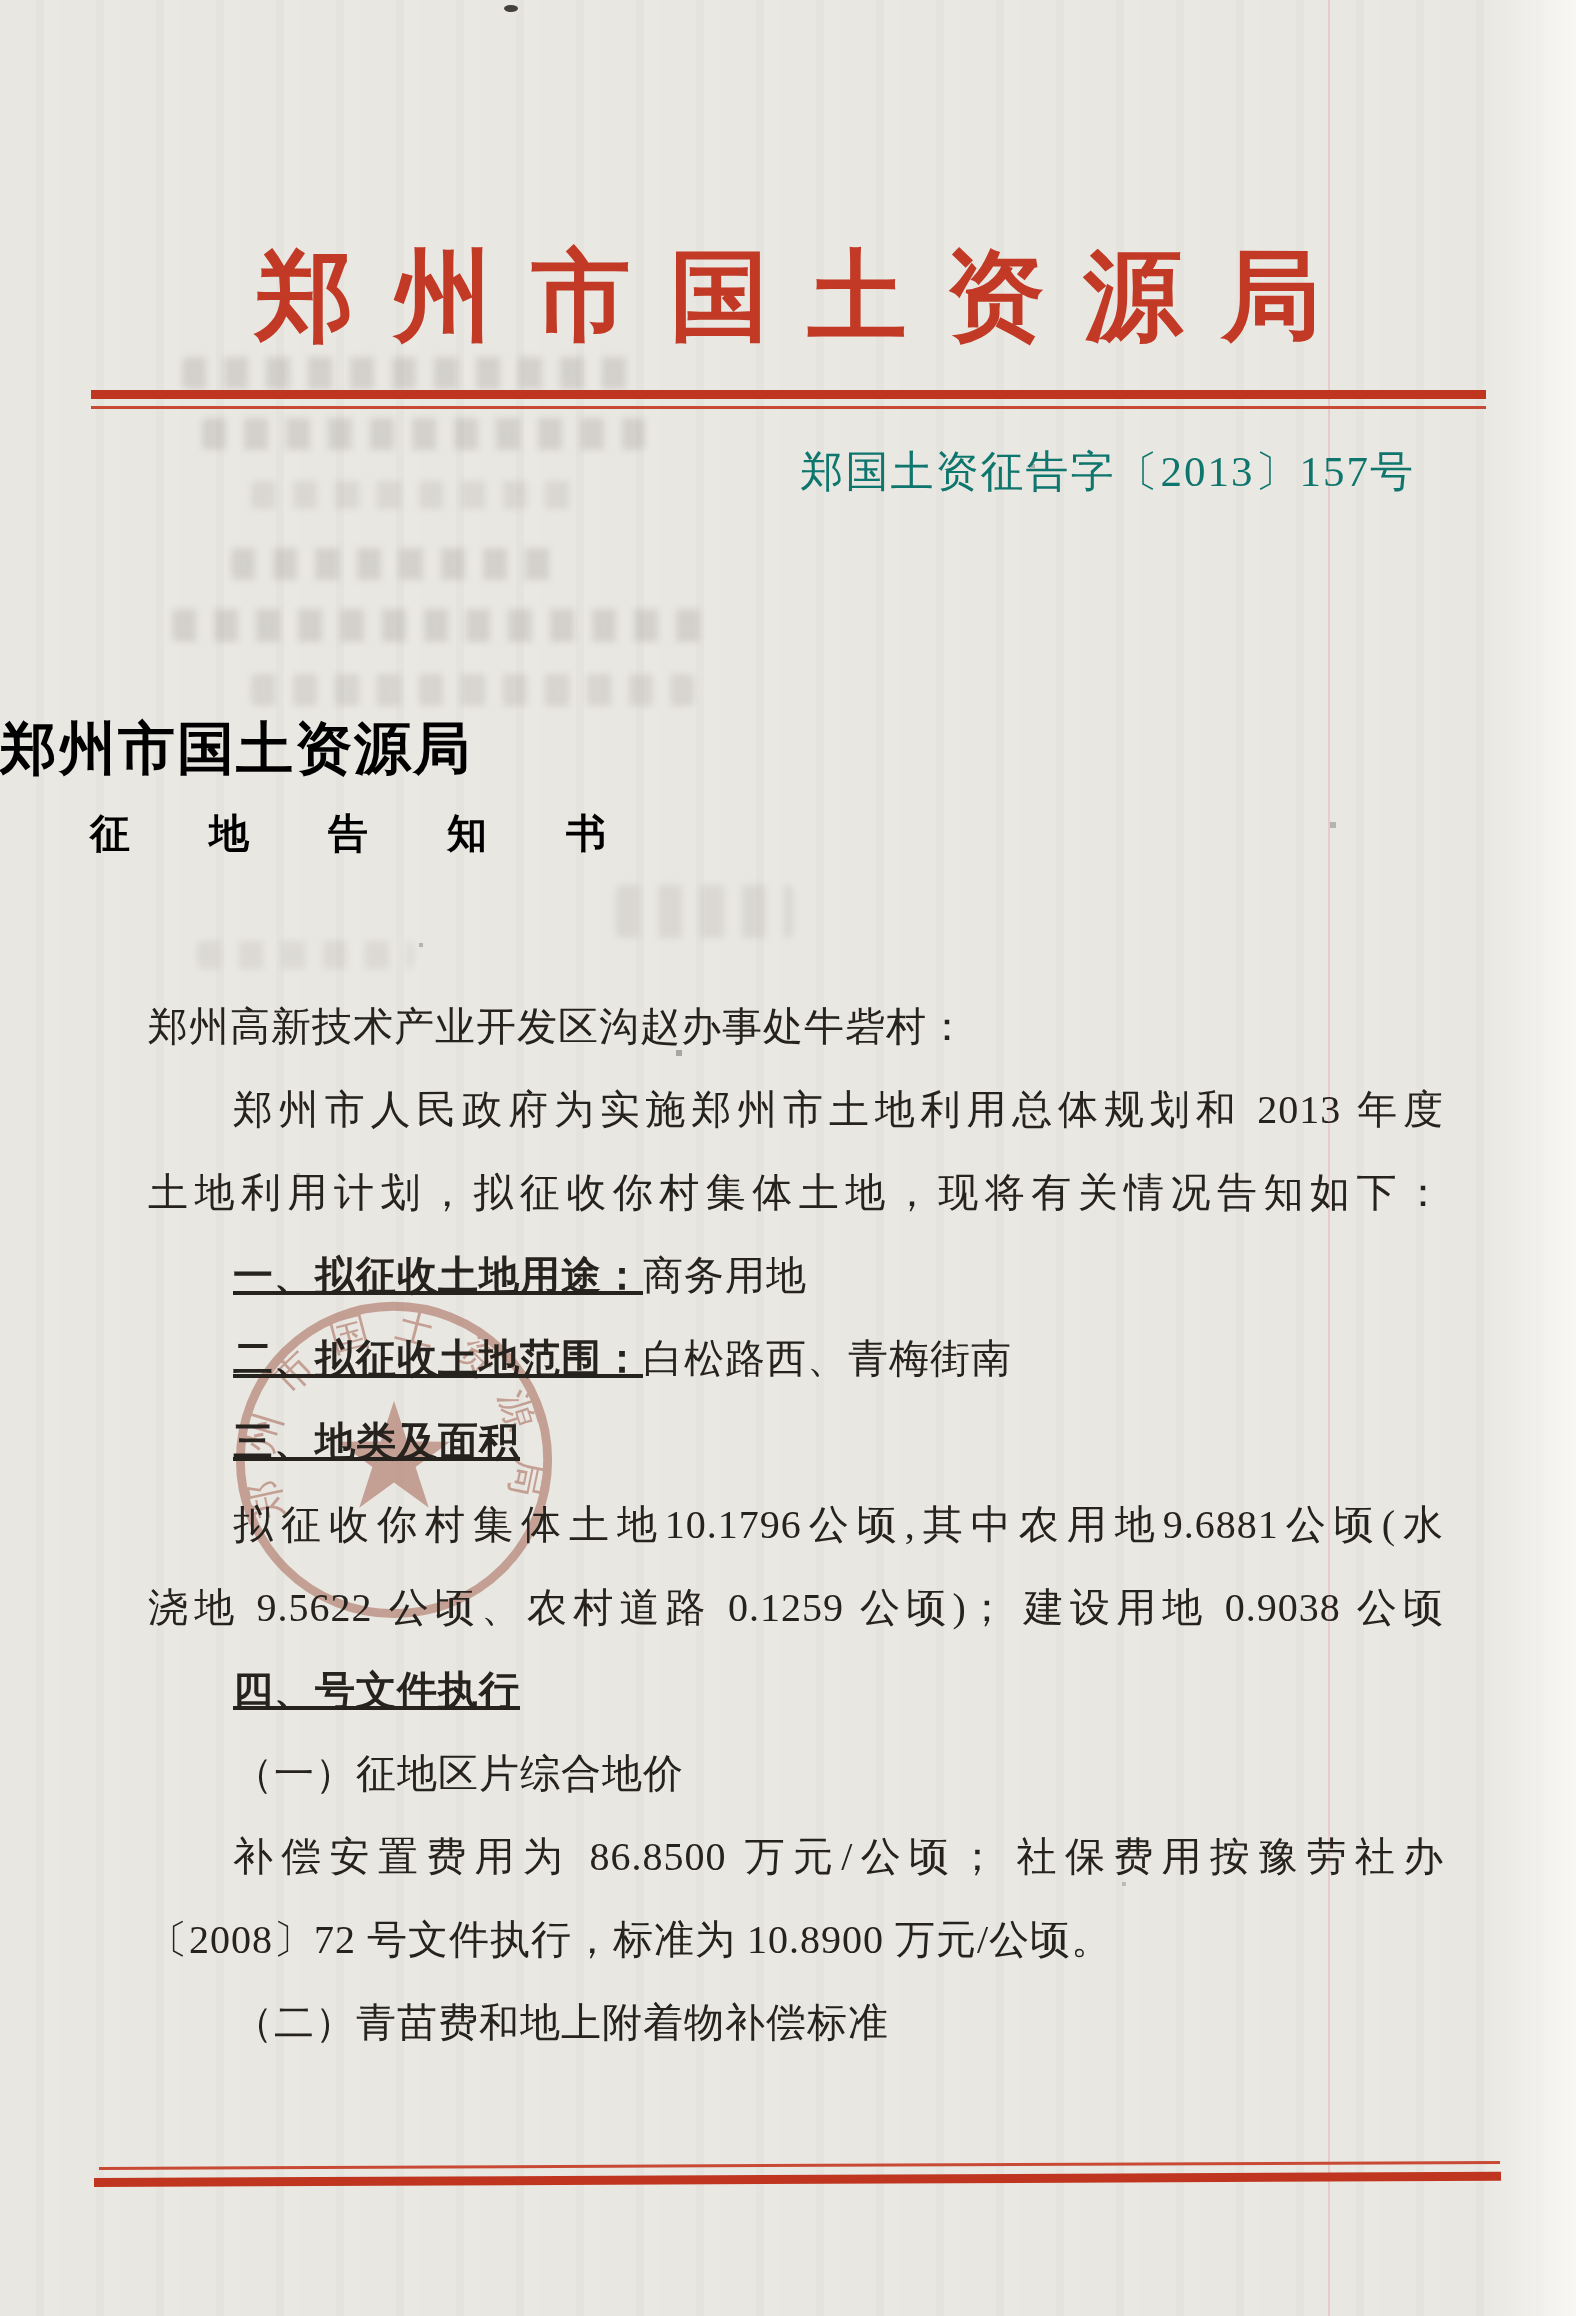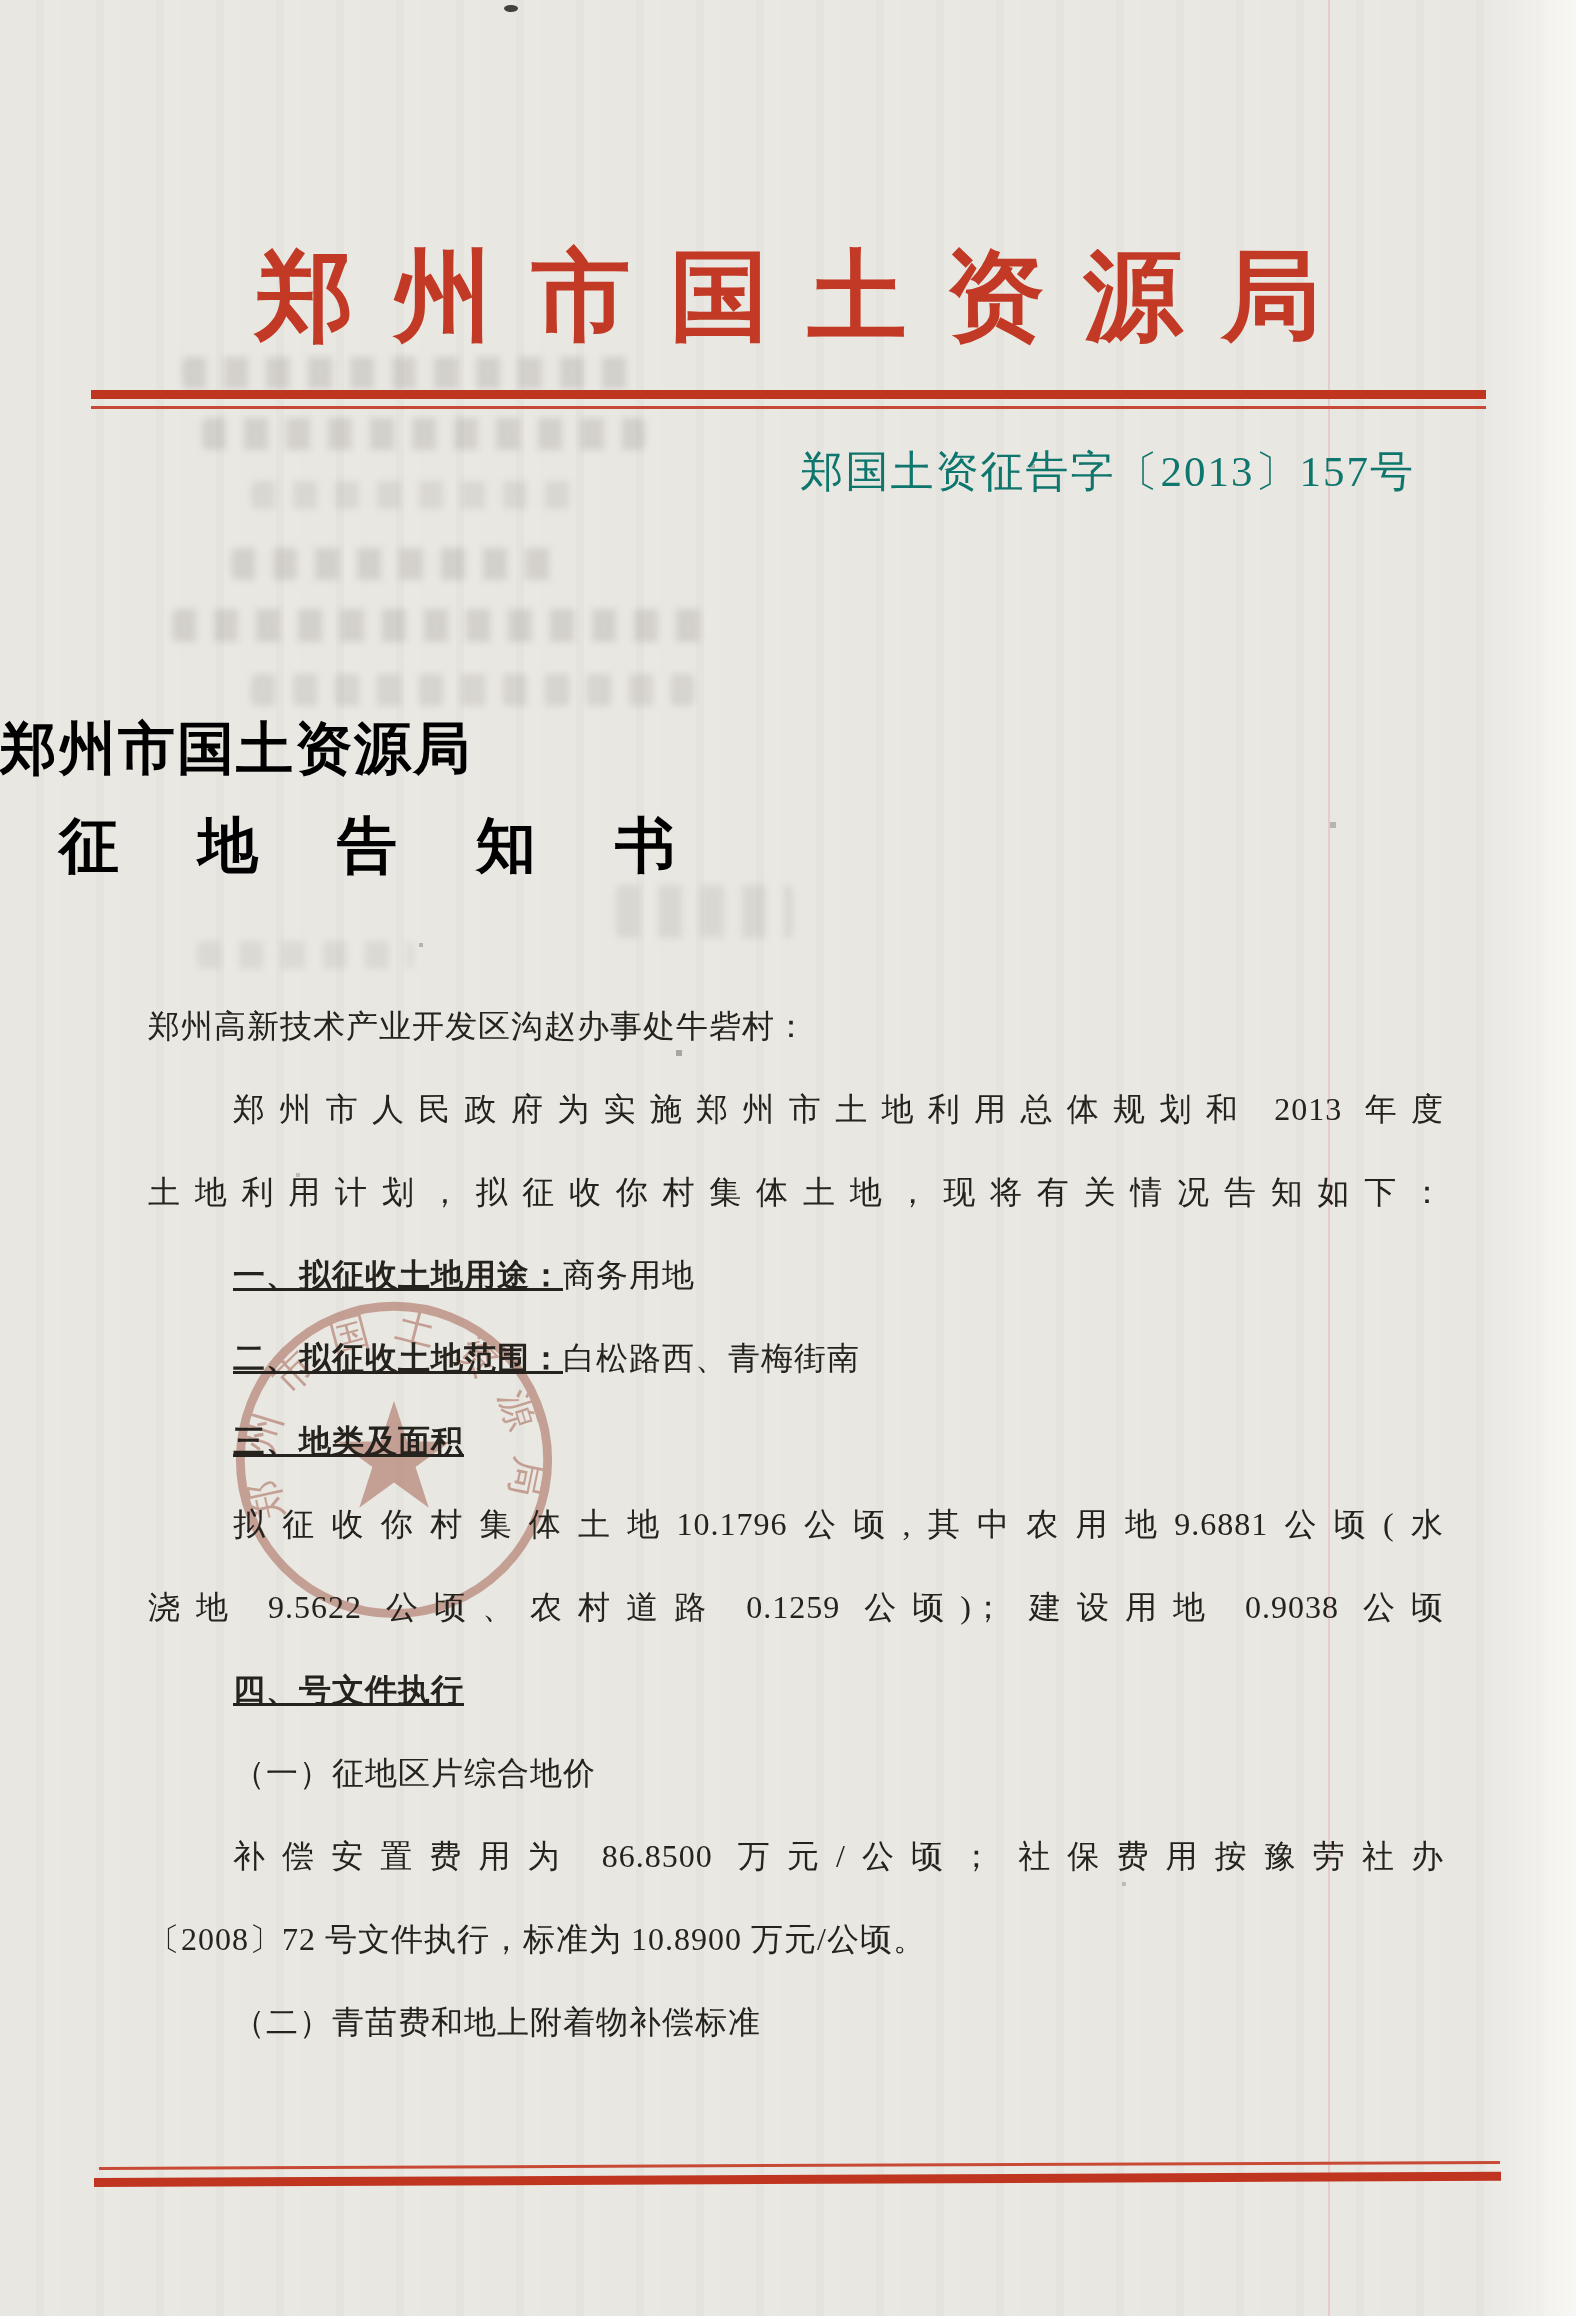--- a/index.html
+++ b/index.html
@@ -67,27 +67,27 @@
   .sm-e{left:172px;top:609px;width:542px;height:33px;}
   .sm-f{left:251px;top:674px;width:443px;height:31.5px;opacity:.42;}
   .sm-g{left:616px;top:885px;width:177px;height:53px;opacity:.35;}
   .sm-h{left:197px;top:941px;width:217px;height:27.6px;opacity:.3;}
   .title1{
     position:absolute;left:0;top:711px;width:1379px;
     font-size:57px;font-weight:700;letter-spacing:2px;white-space:nowrap;
   }
   .title2{
     position:absolute;left:0;top:806px;width:1379px;
-    font-size:60px;font-weight:700;letter-spacing:79px;padding-left:59px;
+    font-size:40px;font-weight:700;letter-spacing:79px;padding-left:90px;
     box-sizing:border-box;white-space:nowrap;
   }
   
   .body-text{
     position:absolute;left:148px;top:985px;width:1296px;
-    font-size:32px;color:#26221d;letter-spacing:1px;
+    font-size:40px;color:#26221d;letter-spacing:1px;
   }
   .line{line-height:83px;height:83px;white-space:nowrap;}
   .line.ind{text-indent:85px;}
   .line.fill{white-space:normal;text-align:justify;text-align-last:justify;}
   .lbl{font-weight:700;text-decoration:underline;}
   
   .seal-svg{position:absolute;left:0;top:0;pointer-events:none;opacity:.5;filter:blur(0.6px);}
   
   .rule-bot-thin{left:99px;top:2167px;width:1401px;height:3px;background:#c84a34;
     transform:rotate(-0.25deg);transform-origin:left center;}

